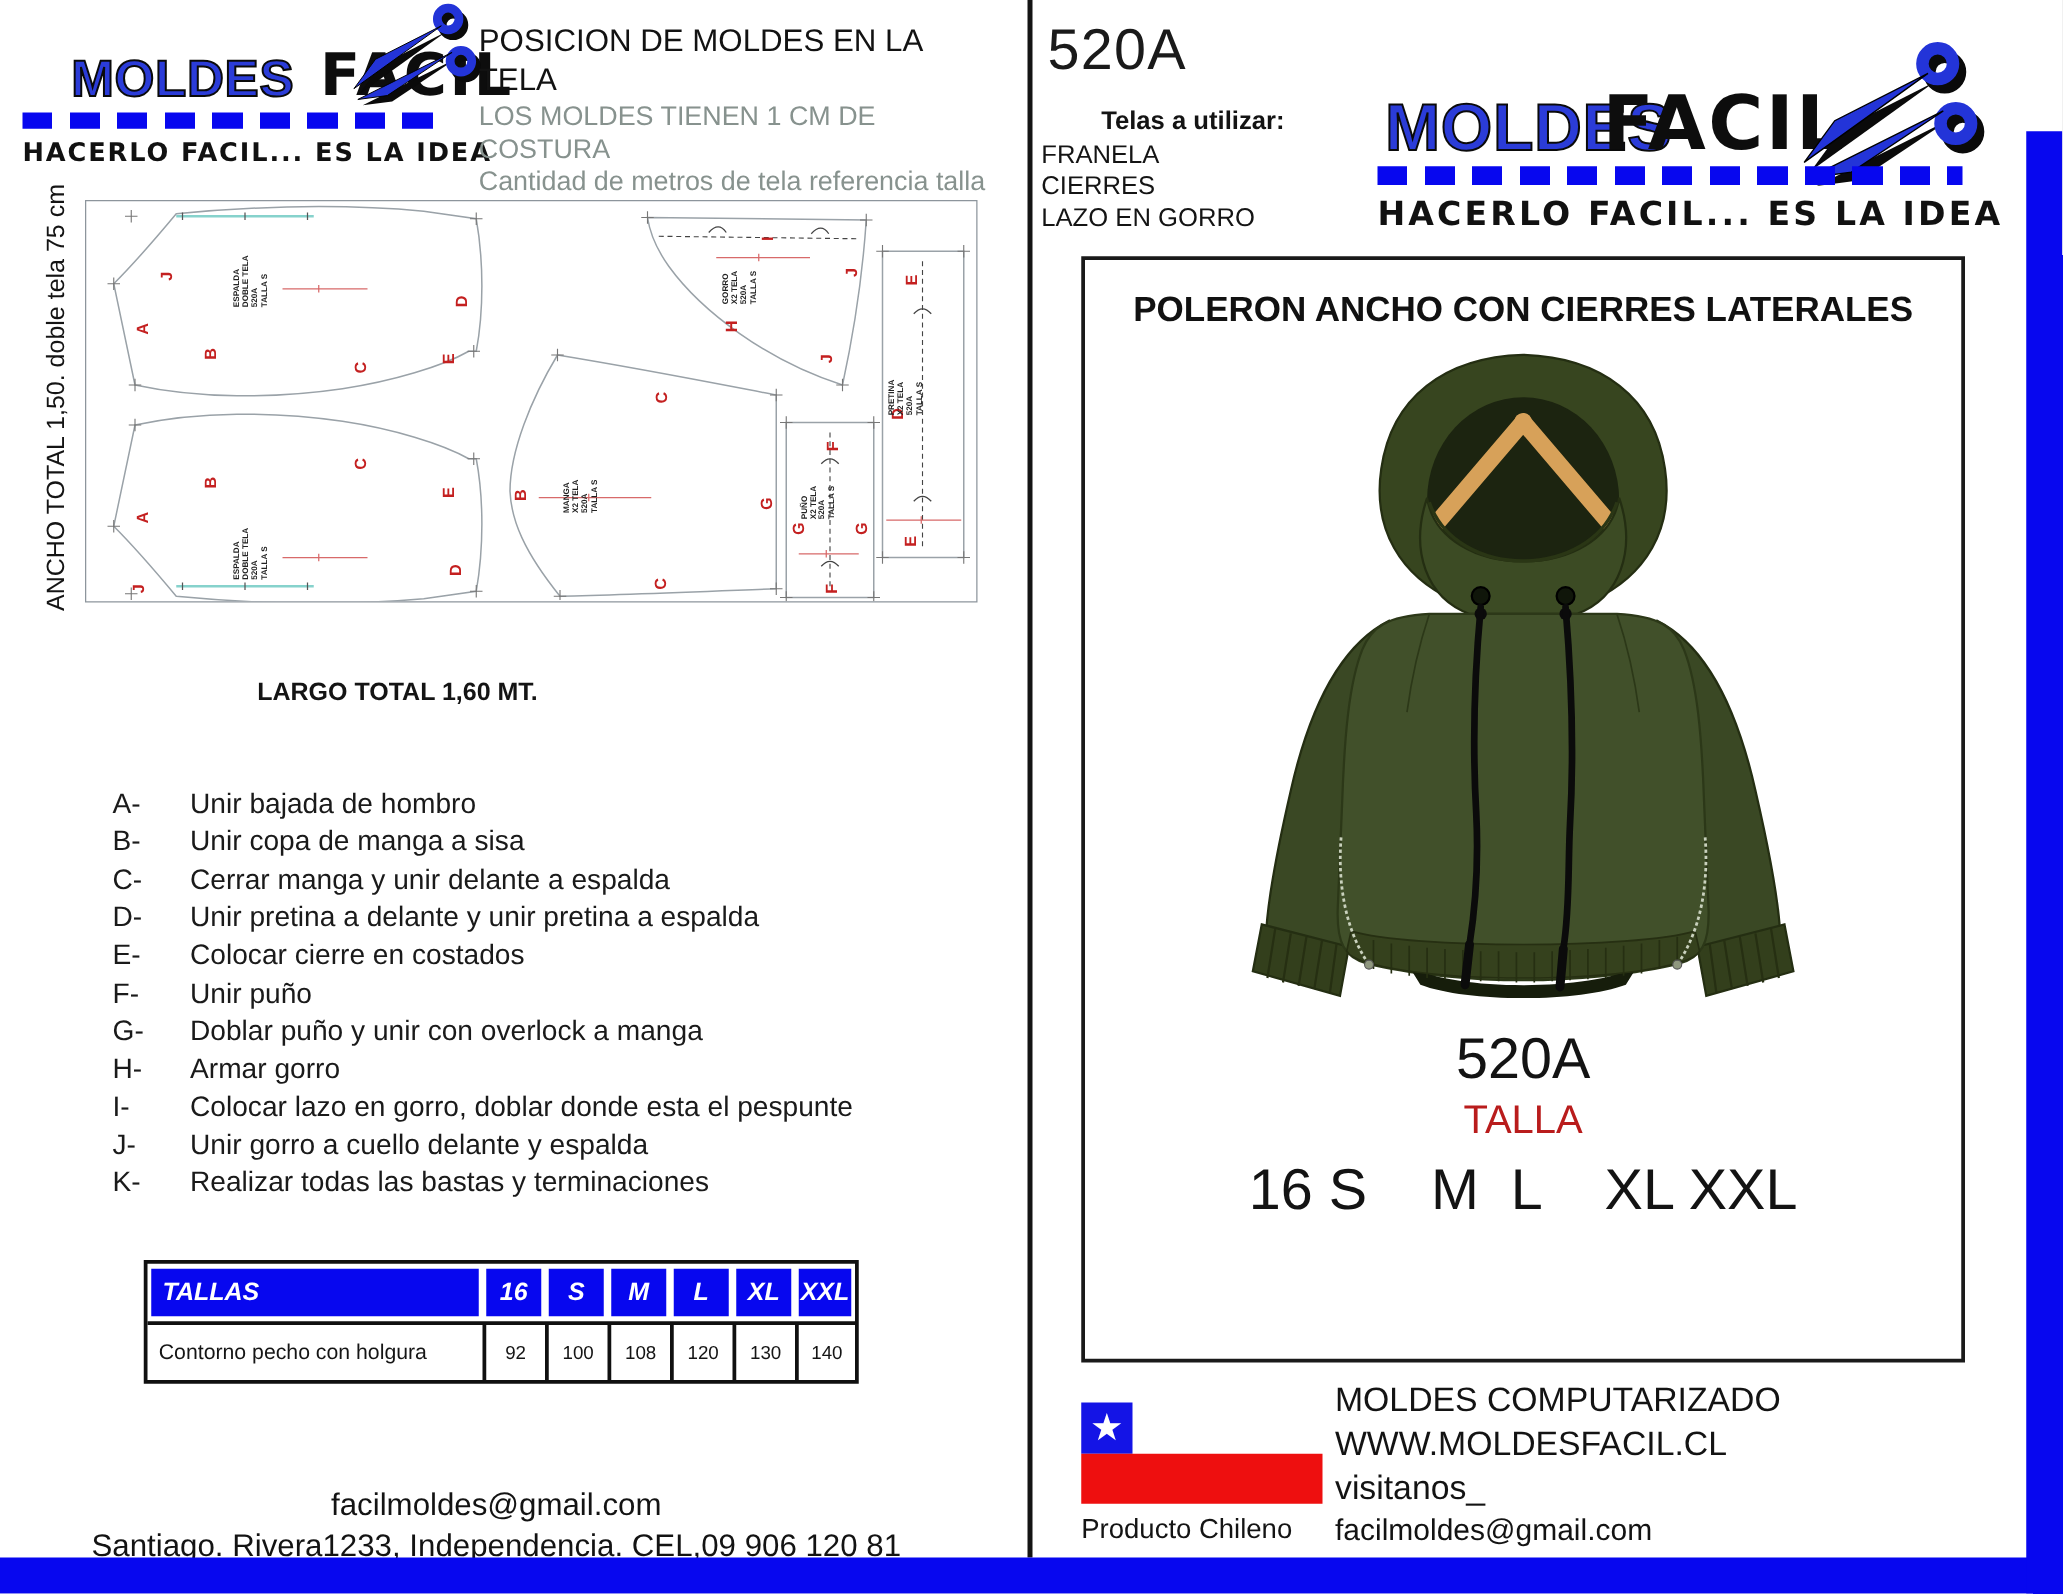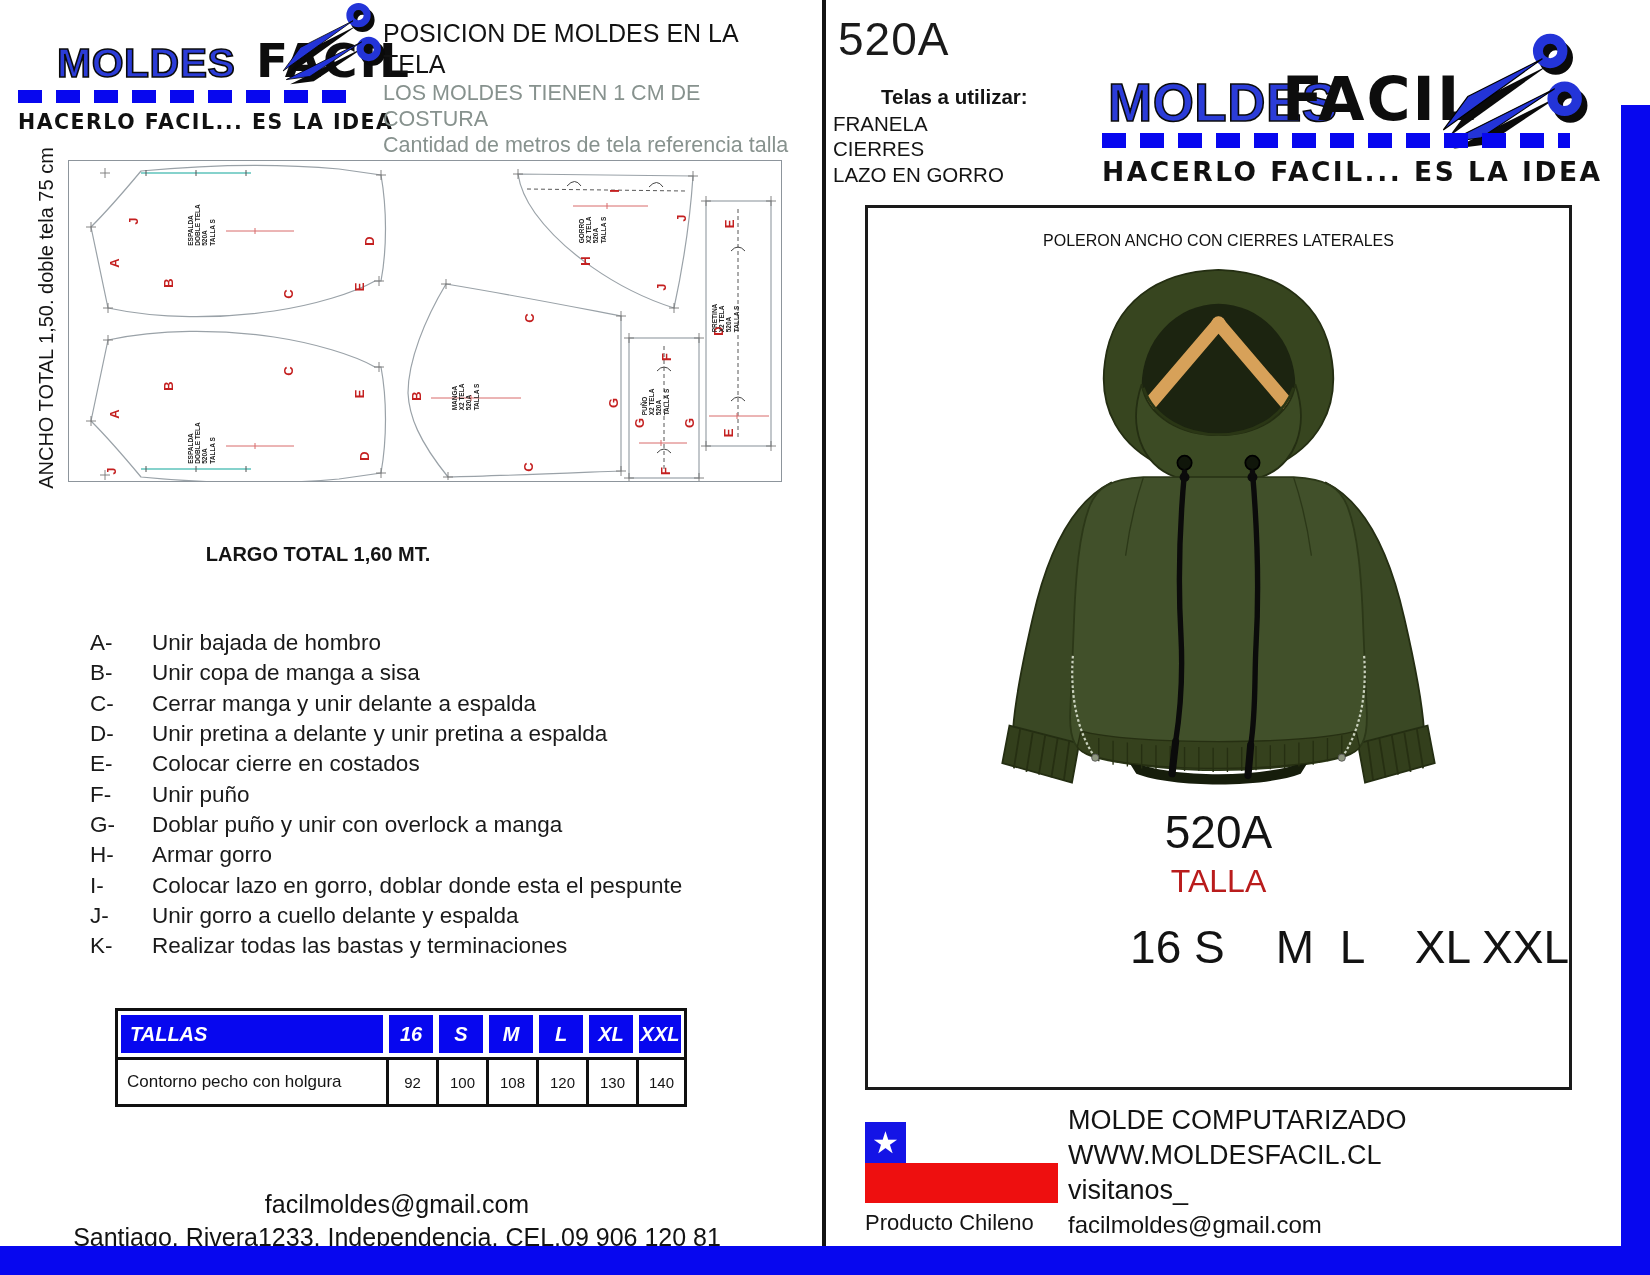--- a/index.html
+++ b/index.html
@@ -72,25 +72,25 @@
   .contact{left:0;top:1190px;width:794px;text-align:center;color:#131313;}
   .contact .email{font-size:25px;margin-bottom:4px;}
   .contact .addr{font-size:25px;}
 
   
   .code-big{left:838px;top:12px;font-size:46px;color:#1a1a1a;letter-spacing:1px;}
   .materials{left:833px;top:84px;font-size:20.5px;color:#141414;line-height:25.5px;}
   .materials .mt{font-weight:600;margin-bottom:1px;margin-left:48px;}
 
   .product-box{left:865px;top:205px;width:707px;height:885px;border:3px solid #1a1a1a;box-sizing:border-box;background:#fff;}
-  .product-title{margin-top:24px;text-align:center;font-size:16px;color:#111;}
+  .product-title{margin-top:24px;text-align:center;font-size:28px;color:#111;font-weight:bold;}
   .hoodie-svg{display:block;margin:2px auto 0;width:483px;height:545px;}
   .p-code{text-align:center;font-size:46px;margin-top:8px;color:#131313;}
   .p-talla{text-align:center;font-size:32px;margin-top:4px;color:#b91c1c;}
-  .p-sizes{text-align:right;font-size:46px;margin-top:20px;color:#131313;white-space:pre;}
+  .p-sizes{text-align:center;font-size:46px;margin-top:10px;color:#131313;white-space:pre;}
 
   .flag{left:865px;top:1122px;width:200px;height:120px;}
   .flag .canton{position:absolute;left:0;top:0;width:41px;height:41px;background:#1414e6;
                 display:flex;align-items:center;justify-content:center;color:#fff;font-size:30px;line-height:30px;}
   .flag .redband{position:absolute;left:0;top:41px;width:193px;height:40px;background:#ee0f0f;}
   .flag .caption{position:absolute;left:0;top:88px;font-size:22px;color:#141414;white-space:nowrap;}
 
   .footer-right{left:1068px;top:1103px;color:#131313;}
   .footer-right .fl{font-size:27px;line-height:35px;}
   .footer-right .fl-small{font-size:24px;line-height:33px;}
@@ -379,21 +379,21 @@
 
     <div class="abs flag">
       <div class="canton">
           <span>★</span>
         </div>
       <div class="redband"></div>
       <div class="caption">Producto Chileno</div>
     </div>
 
     <div class="abs footer-right">
-      <div class="fl">MOLDE COMPUTARIZADO</div>
+      <div class="fl">MOLDES COMPUTARIZADO</div>
       <div class="fl">WWW.MOLDESFACIL.CL</div>
       <div class="fl">visitanos_</div>
       <div class="fl-small">facilmoldes@gmail.com</div>
     </div>
   </section>
 
   <div class="bottom-bar"></div>
   <div class="right-bar"></div>
 </div>
 

